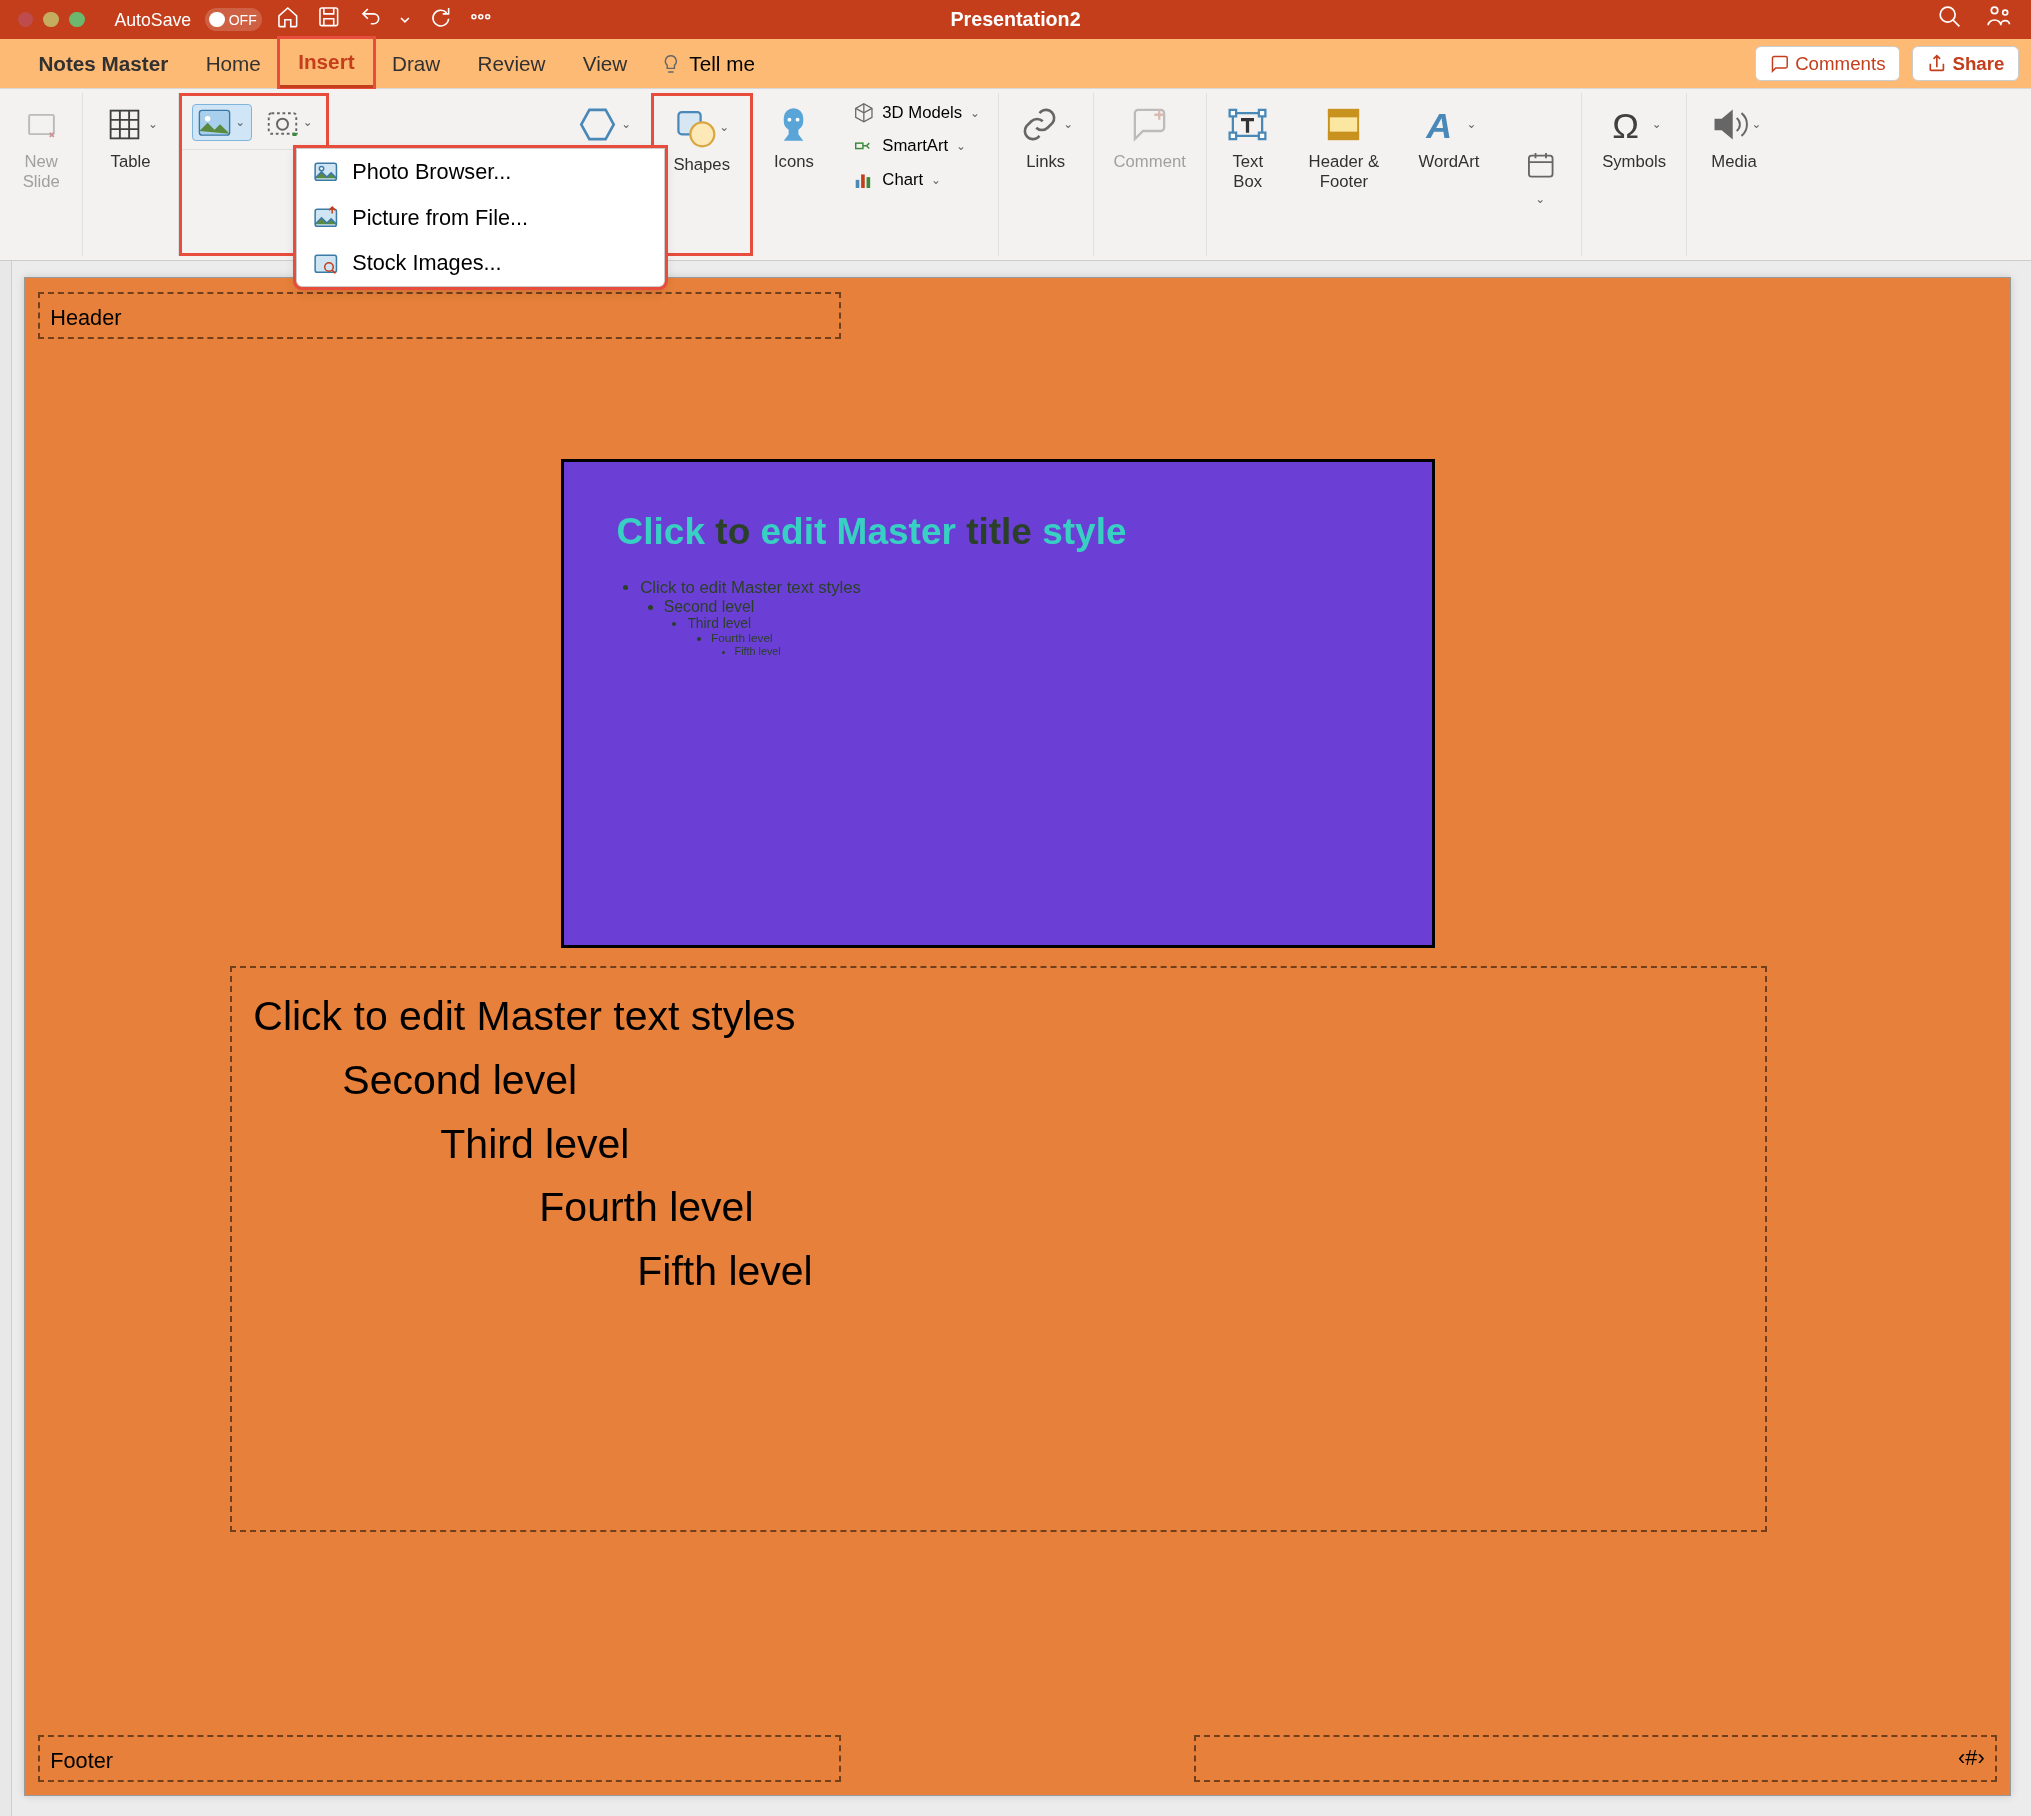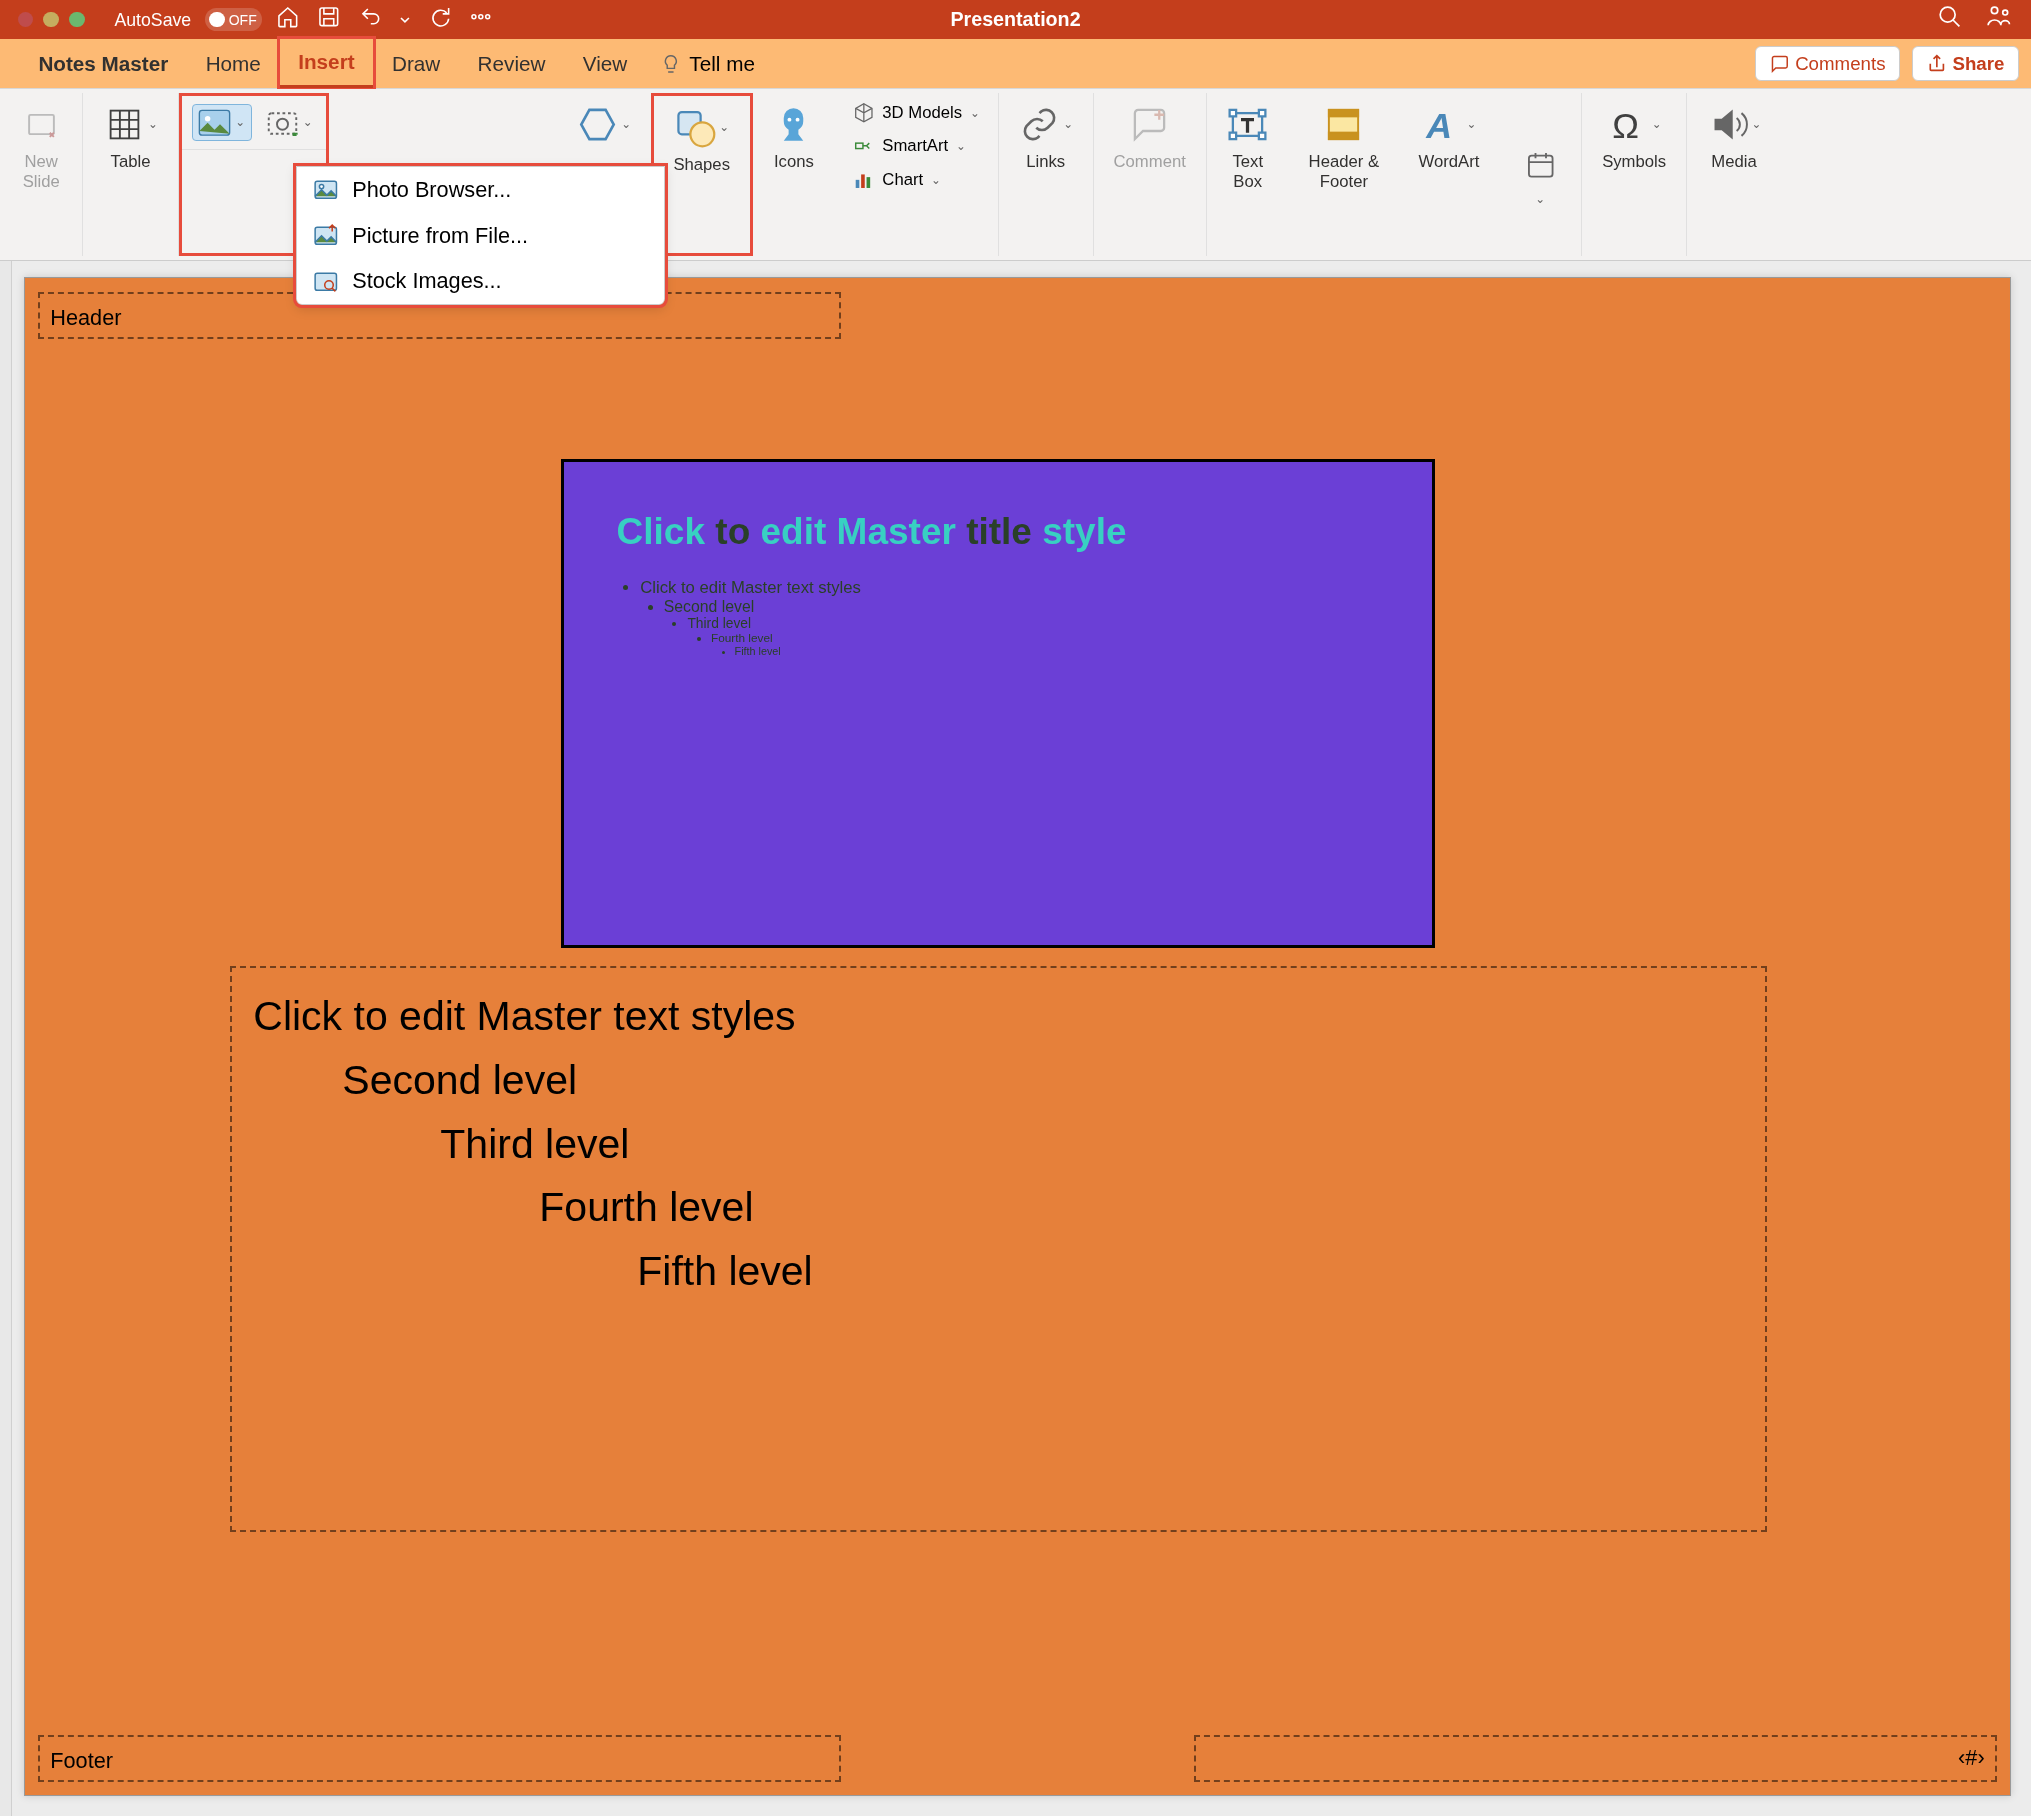--- a/index.html
+++ b/index.html
@@ -35,21 +35,21 @@
     .ribbon-big-btn { display: flex; flex-direction: column; align-items: center; gap: 5.9px; cursor: pointer; padding: 3.9px 5.9px; font-size: 16.7px; color: #323130; text-align: center; line-height: 1.2; justify-content: center; }
     .ribbon-big-btn.disabled { color: #a0a0a0; }
     .ribbon-icon-row { display: flex; align-items: center; gap: 2px; }
     .ribbon-small-col { display: flex; flex-direction: column; gap: 5.9px; font-size: 16.7px; }
     .ribbon-small-row { display: flex; align-items: center; gap: 7.9px; cursor: pointer; padding: 3px 3.9px; }
     .chev { font-size: 11.8px; color: #666; }
 
     .pictures-group { border: 3px solid #e74c3c; }
     .shapes-group { border: 3px solid #e74c3c; }
 
-    .dropdown-menu { position: absolute; top: 77px; left: 296px; background: white; border: 1px solid #ccc; border-bottom-left-radius: 5.9px; border-bottom-right-radius: 5.9px; box-shadow: 0 3.9px 11.8px rgba(0,0,0,0.15); width: 369px; z-index: 100; outline: 3px solid #e74c3c; }
+    .dropdown-menu { position: absolute; top: 59px; left: 296px; background: white; border: 1px solid #ccc; border-bottom-left-radius: 5.9px; border-bottom-right-radius: 5.9px; box-shadow: 0 3.9px 11.8px rgba(0,0,0,0.15); width: 369px; z-index: 100; outline: 3px solid #e74c3c; }
     .dropdown-item { display: flex; align-items: center; gap: 13.8px; padding: 9.9px 15.8px; font-size: 21.7px; cursor: pointer; }
     .dd-icon { width: 25.6px; height: 25.6px; display: flex; align-items: center; justify-content: center; }
 
     .canvas-wrap { position: relative; height: calc(100% - 39px - 50px - 172px); background: #ececec; overflow: hidden; padding: 15.8px 19.7px 19.7px 23.6px; }
     .vbar { position: absolute; left: 0; top: 0; bottom: 0; width: 11.8px; background: #e8e8e8; border-right: 1px solid #d0d0d0; }
     .notes-page { background: #e6803a; width: 100%; height: 100%; box-shadow: 0 0 7.9px rgba(0,0,0,0.15); position: relative; border: 1px solid #999; }
     .placeholder { position: absolute; border: 2px dashed rgba(0,0,0,0.5); font-size: 21.7px; display: flex; align-items: flex-end; padding: 5.9px 9.9px; }
     .header-ph { top: 13.8px; left: 13.8px; width: 803px; height: 47px; }
     .date-ph { top: 13.8px; right: 13.8px; width: 803px; height: 47px; justify-content: flex-end; font-size: 23.6px; font-weight: 500; }
     .footer-ph { bottom: 13.8px; left: 13.8px; width: 803px; height: 47px; }

